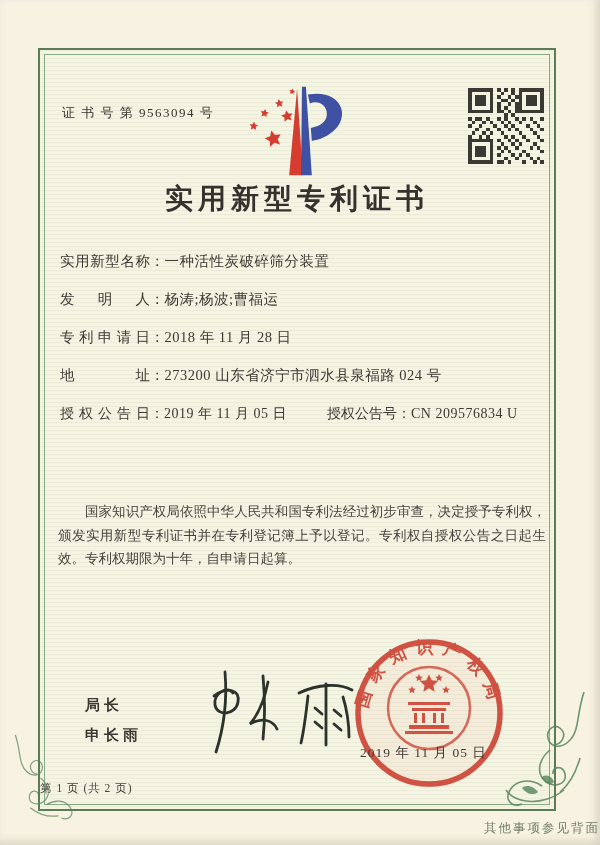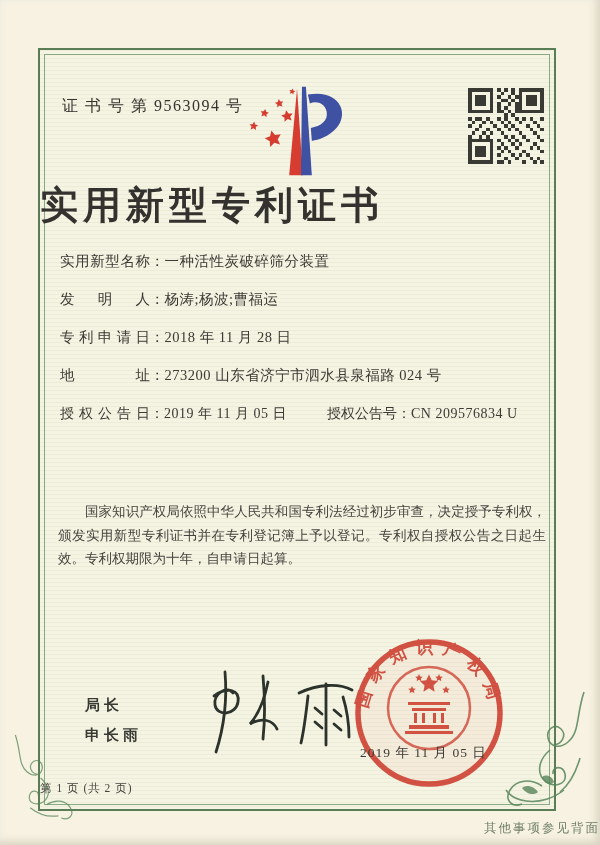--- a/index.html
+++ b/index.html
@@ -19,28 +19,28 @@
     border:2px solid #5a7d55;
     background:
       repeating-linear-gradient(180deg, rgba(120,160,110,.08) 0 1px, rgba(120,160,110,0) 1px 4px),
       #f5f3e2;
   }
   .frame-inner{
     position:absolute;left:4px;top:4px;right:4px;bottom:4px;
     border:1px solid #8aa883;pointer-events:none;
   }
   .cert-no{
-    position:absolute;left:62px;top:96px;
-    font-size:16px;letter-spacing:1.5px;color:#35342f;text-align:center;
+    position:absolute;left:62px;top:104px;
+    font-size:13px;letter-spacing:1.5px;color:#35342f;text-align:center;
   }
   .logo{position:absolute;left:236px;top:82px;width:128px;height:102px;}
   .qr{position:absolute;left:468px;top:88px;width:76px;height:76px;}
   .title{
-    position:absolute;left:40px;top:180px;width:514px;text-align:left;
-    font-size:38px;font-weight:600;letter-spacing:5px;color:#33322e;
+    position:absolute;left:40px;top:180px;width:514px;text-align:center;
+    font-size:28px;font-weight:600;letter-spacing:5px;color:#33322e;
   }
   .fields{position:absolute;left:60px;top:254px;width:468px;}
   .field-row{margin-bottom:23px;font-size:14.5px;line-height:15px;white-space:nowrap;color:#3b3a34;}
   .flabel{display:inline-block;width:90px;text-align:justify;text-align-last:justify;vertical-align:bottom;}
   .fvalue{letter-spacing:.5px;}
   .grant-row{display:flex;font-size:14px;line-height:15px;white-space:nowrap;color:#3b3a34;}
   .grant-no{margin-left:40px;}
   .paras{
     position:absolute;left:58px;top:500px;width:488px;
     font-size:13.5px;line-height:23.5px;color:#45443e;text-align:justify;

